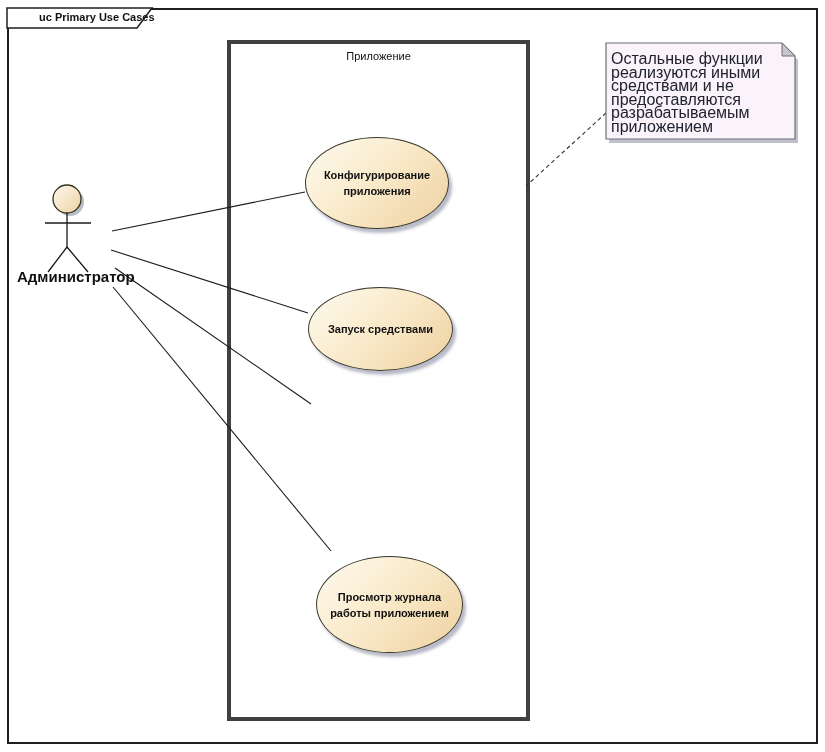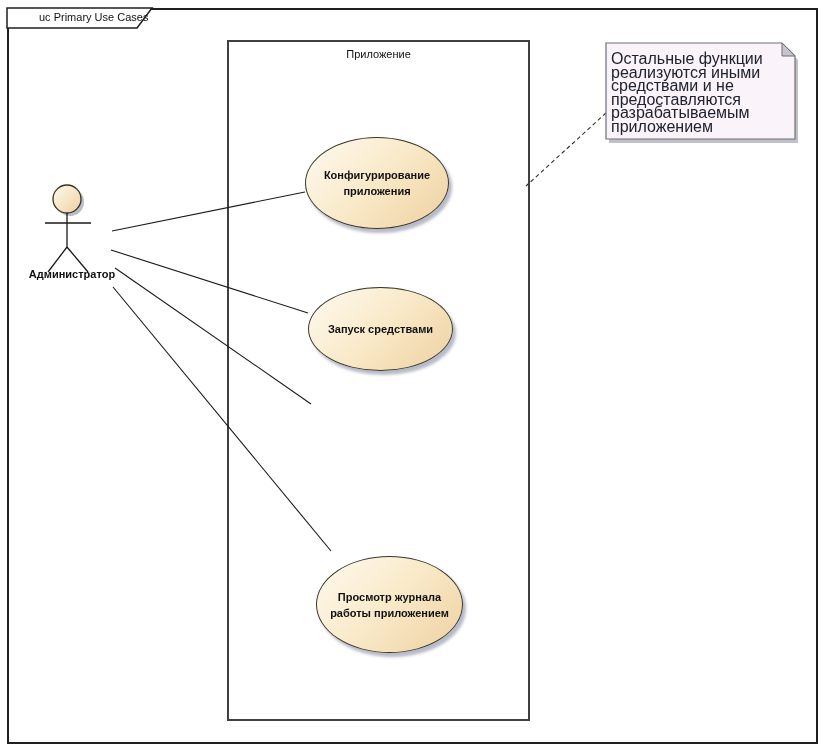--- a/index.html
+++ b/index.html
@@ -5,27 +5,27 @@
   html,body{margin:0;padding:0;background:#ffffff;}
   .canvas{
     position:relative;width:825px;height:752px;background:#ffffff;overflow:hidden;
     font-family:"Liberation Sans",sans-serif;
   }
   .frame{
     position:absolute;left:7px;top:8px;width:811px;height:736px;
     border:2px solid #1f1f1f;box-sizing:border-box;background:#ffffff;
   }
   .tab-label{
-    position:absolute;left:14px;top:11px;font-size:11px;font-weight:normal;color:#111111;
+    position:absolute;left:14px;top:11px;font-size:11px;font-weight:bold;color:#111111;
     white-space:nowrap;
     padding-left:25px;
   }
   .boundary{
     position:absolute;left:227px;top:40px;width:303px;height:681px;
-    border:2px solid #404040;box-sizing:border-box;background:transparent;
+    border:4px solid #404040;box-sizing:border-box;background:transparent;
   }
   .boundary-title{
     width:100%;text-align:center;padding-top:6px;font-size:11px;color:#111111;
   }
   .overlay{position:absolute;left:0;top:0;width:825px;height:752px;pointer-events:none;}
   .usecase{
     position:absolute;border-radius:50%;
     border:1.5px solid #38382a;box-sizing:border-box;
     background:linear-gradient(135deg,#fefaf0 0%,#f9e9c8 50%,#eed0a0 100%);
     box-shadow:3px 4px 3px rgba(125,130,155,0.55);
@@ -37,21 +37,21 @@
   .uc1{left:305px;top:137px;width:144px;height:92px;}
   .uc2{left:308px;top:287px;width:145px;height:84px;}
   .uc3{left:308px;top:408px;width:145px;height:87px;}
   .uc4{left:316px;top:556px;width:147px;height:97px;}
   .note-text{
     position:absolute;left:611px;top:52px;width:180px;
     font-size:16px;line-height:13.5px;color:#20232f;
   }
   .actor-label{
     position:absolute;left:17px;top:268px;width:110px;text-align:center;
-    font-size:11px;font-weight:bold;color:#111111;
+    font-size:15px;font-weight:bold;color:#111111;
   }
 </style>
 </head>
 <body>
 
 <div class="canvas">
 
   <div class="frame"></div>
 
   <div class="boundary">

